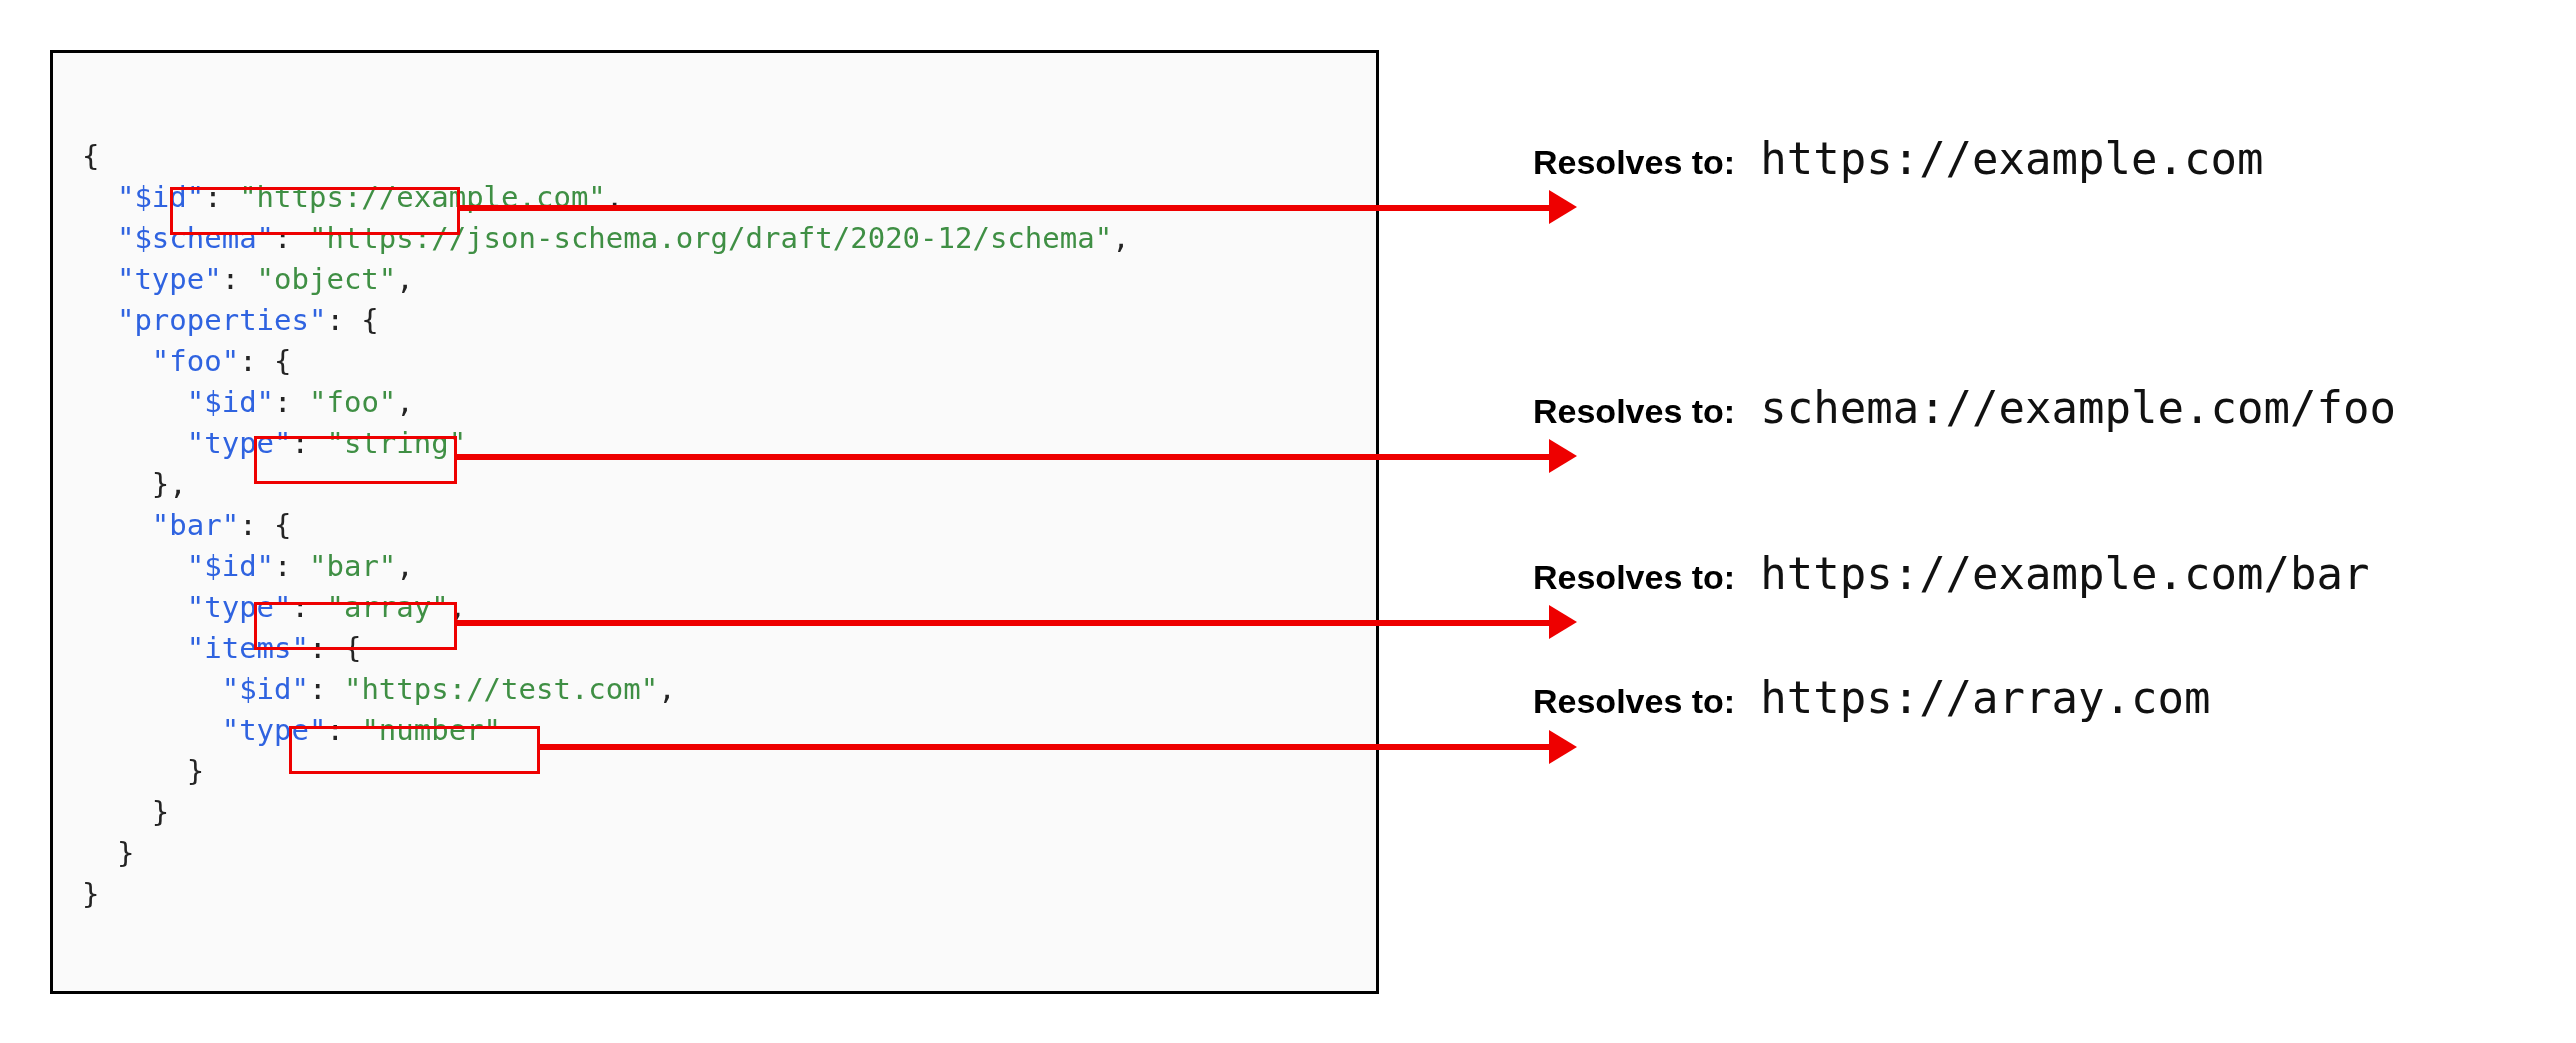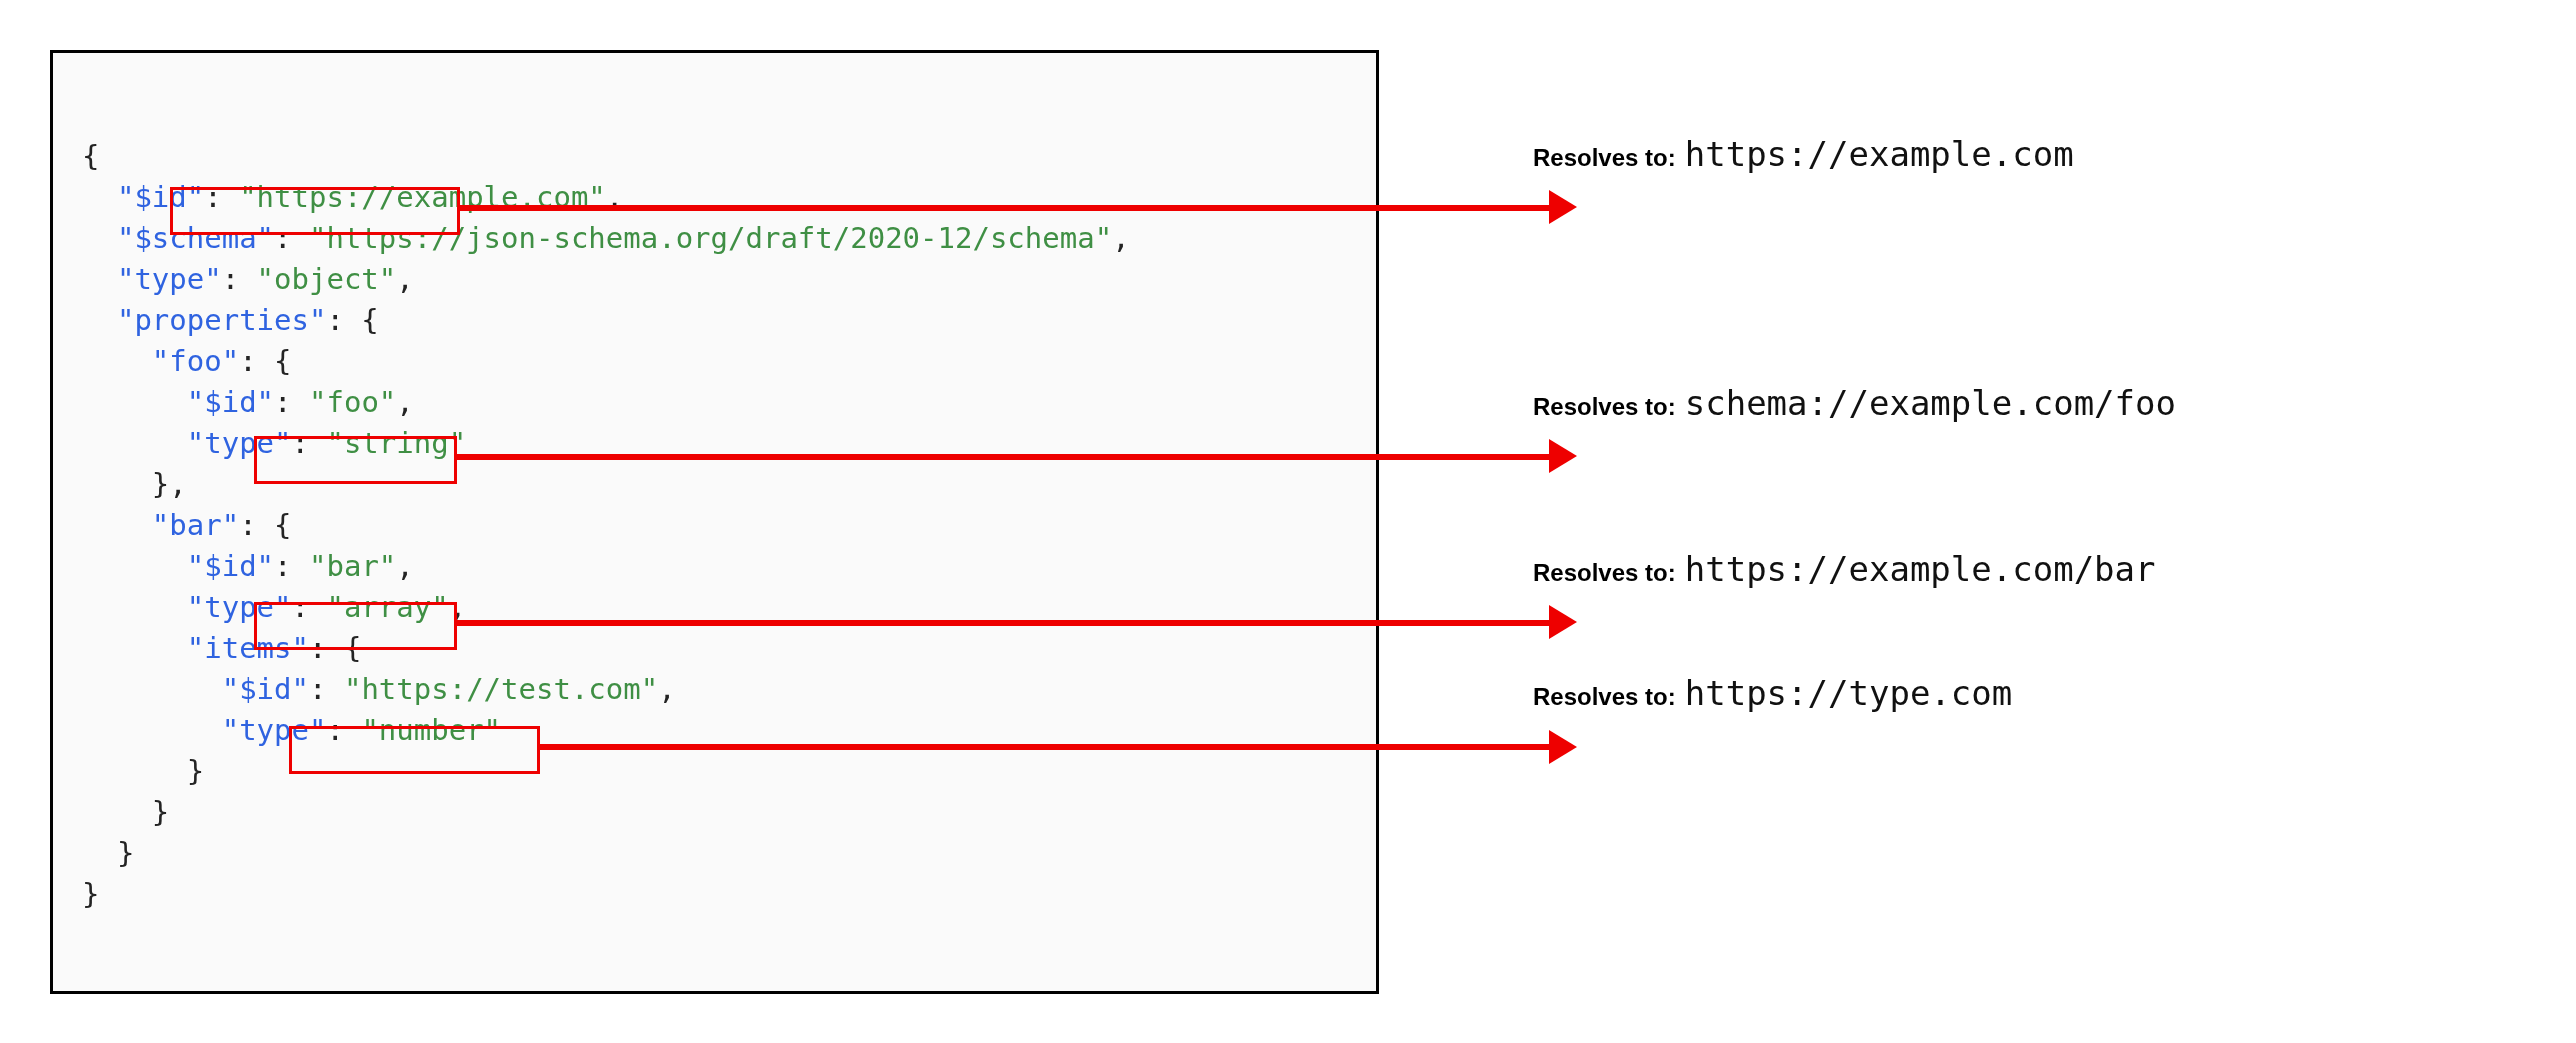--- a/index.html
+++ b/index.html
@@ -71,28 +71,28 @@
 
   
   .resolve-row {
     position: absolute;
     white-space: nowrap;
     line-height: 1;
   }
   .resolve-label {
     font-family: "Liberation Sans", sans-serif;
     font-weight: bold;
-    font-size: 24px;
+    font-size: 34px;
     color: #000000;
   }
   .resolve-url {
     font-family: "DejaVu Sans Mono", "Liberation Mono", monospace;
-    font-size: 34px;
+    font-size: 44px;
     color: #111111;
-    margin-left: 9px;
+    margin-left: 25px;
   }
 </style>
 </head>
 <body>
 
 <div id="code-panel">
 
   <pre id="code-block"><span class="ln"><span class="p">{</span></span><span class="ln"><span class="ind">  </span><span class="k">"$id"</span><span class="p">: </span><span class="s">"https://example.com"</span><span class="p">,</span></span><span class="ln"><span class="ind">  </span><span class="k">"$schema"</span><span class="p">: </span><span class="s">"https://json-schema.org/draft/2020-12/schema"</span><span class="p">,</span></span><span class="ln"><span class="ind">  </span><span class="k">"type"</span><span class="p">: </span><span class="s">"object"</span><span class="p">,</span></span><span class="ln"><span class="ind">  </span><span class="k">"properties"</span><span class="p">: {</span></span><span class="ln"><span class="ind">    </span><span class="k">"foo"</span><span class="p">: {</span></span><span class="ln"><span class="ind">      </span><span class="k">"$id"</span><span class="p">: </span><span class="s">"foo"</span><span class="p">,</span></span><span class="ln"><span class="ind">      </span><span class="k">"type"</span><span class="p">: </span><span class="s">"string"</span></span><span class="ln"><span class="ind">    </span><span class="p">},</span></span><span class="ln"><span class="ind">    </span><span class="k">"bar"</span><span class="p">: {</span></span><span class="ln"><span class="ind">      </span><span class="k">"$id"</span><span class="p">: </span><span class="s">"bar"</span><span class="p">,</span></span><span class="ln"><span class="ind">      </span><span class="k">"type"</span><span class="p">: </span><span class="s">"array"</span><span class="p">,</span></span><span class="ln"><span class="ind">      </span><span class="k">"items"</span><span class="p">: {</span></span><span class="ln"><span class="ind">        </span><span class="k">"$id"</span><span class="p">: </span><span class="s">"https://test.com"</span><span class="p">,</span></span><span class="ln"><span class="ind">        </span><span class="k">"type"</span><span class="p">: </span><span class="s">"number"</span></span><span class="ln"><span class="ind">      </span><span class="p">}</span></span><span class="ln"><span class="ind">    </span><span class="p">}</span></span><span class="ln"><span class="ind">  </span><span class="p">}</span></span><span class="ln"><span class="p">}</span></span></pre>
 
   <div id="highlight-layer">
@@ -111,15 +111,15 @@
     <div class="arrow-line" style="left: 455px; top: 620px; width: 1095px; background: rgb(238, 0, 0);"></div>
     <div class="arrow-head" style="left: 1549px; top: 605px; border-left-color: rgb(238, 0, 0);"></div>
     <div class="arrow-line" style="left: 537px; top: 744px; width: 1012px; background: rgb(238, 0, 0);"></div>
     <div class="arrow-head" style="left: 1549px; top: 730px; border-left-color: rgb(238, 0, 0);"></div>
   </div>
 
 <div id="resolutions-layer">
     <div class="resolve-row" style="left: 1533px; top: 137px;"><span class="resolve-label">Resolves to:</span><span class="resolve-url">https://example.com</span></div>
     <div class="resolve-row" style="left: 1533px; top: 386px;"><span class="resolve-label">Resolves to:</span><span class="resolve-url">schema://example.com/foo</span></div>
     <div class="resolve-row" style="left: 1533px; top: 552px;"><span class="resolve-label">Resolves to:</span><span class="resolve-url">https://example.com/bar</span></div>
-    <div class="resolve-row" style="left: 1533px; top: 676px;"><span class="resolve-label">Resolves to:</span><span class="resolve-url">https://type.com</span></div>
+    <div class="resolve-row" style="left: 1533px; top: 676px;"><span class="resolve-label">Resolves to:</span><span class="resolve-url">https://array.com</span></div>
   </div>
 
 
 </body></html>

